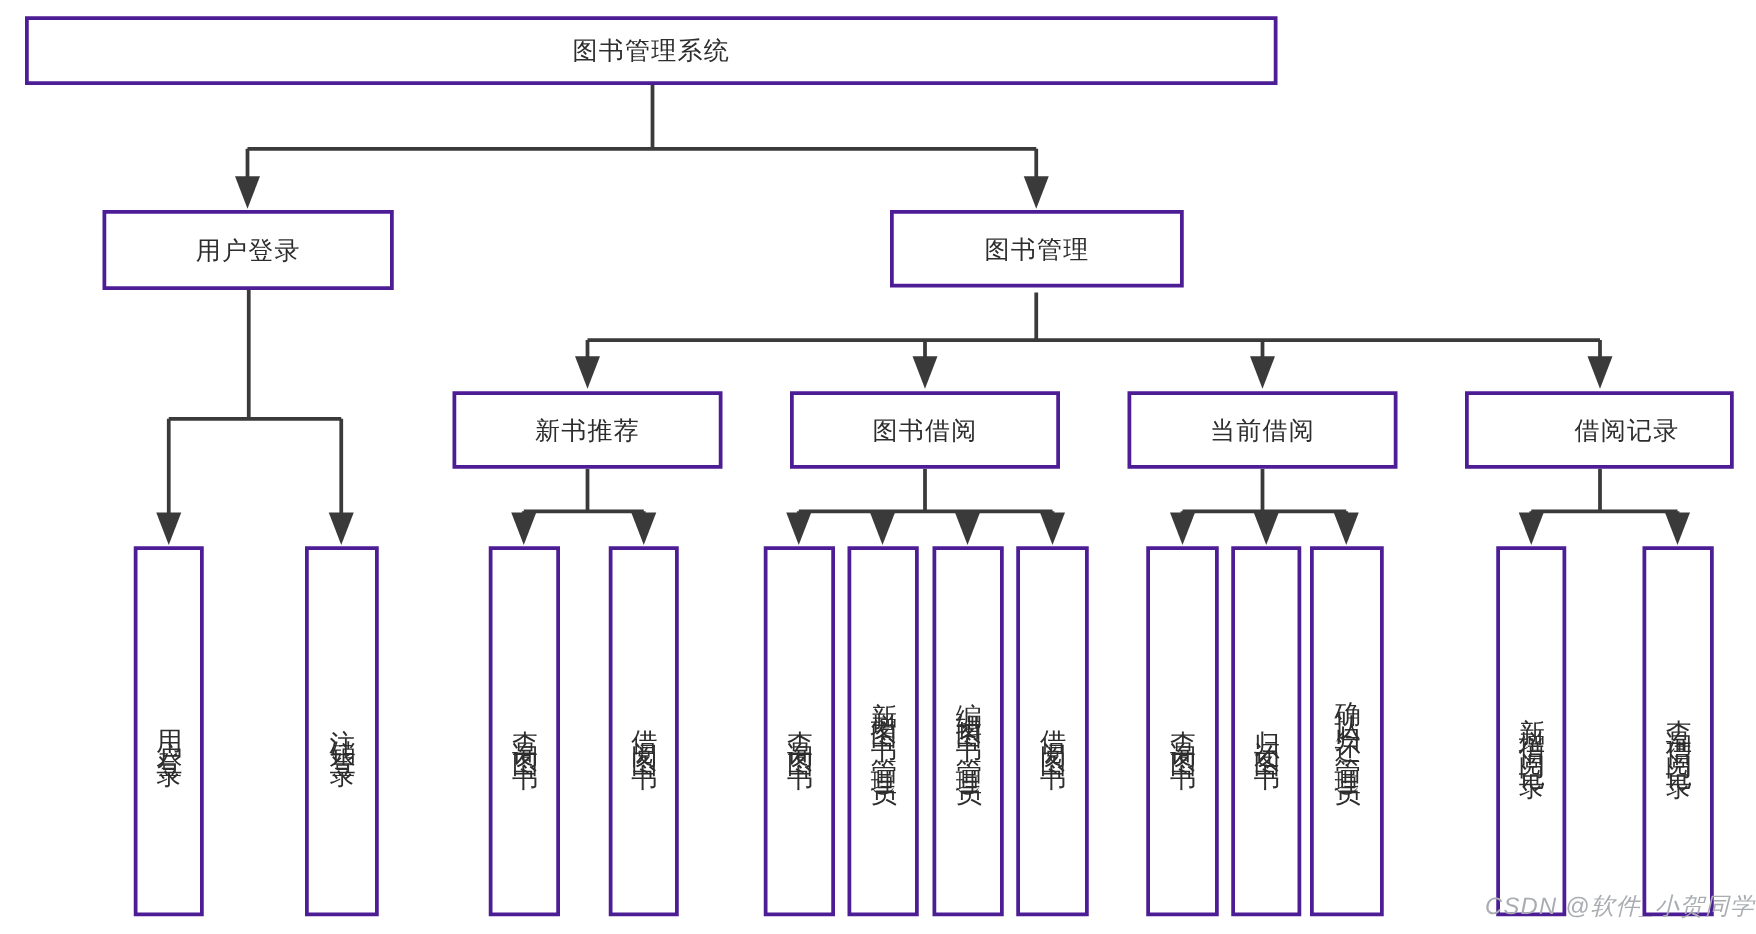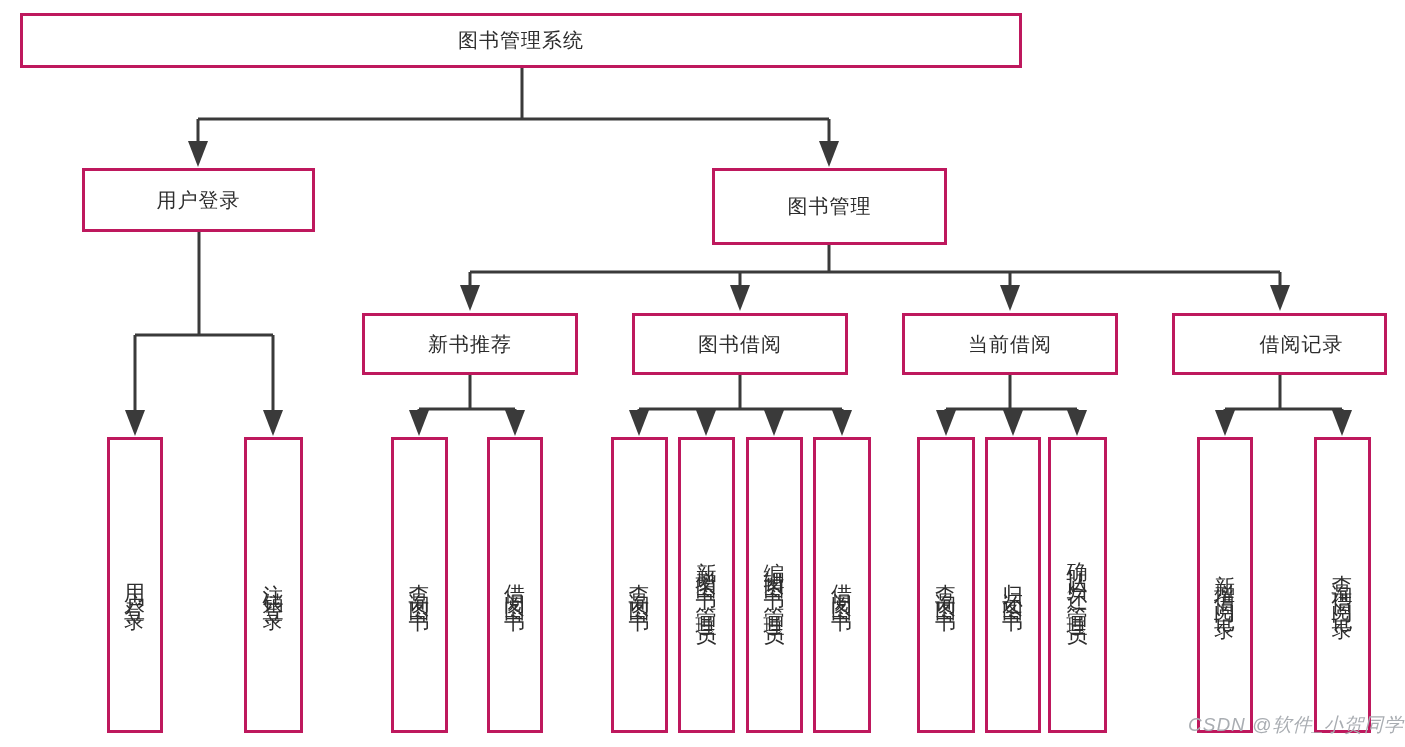--- a/index.html
+++ b/index.html
@@ -13,21 +13,21 @@
   }
   #connectors {
     position: absolute;
     left: 0; top: 0;
     width: 1405px; height: 747px;
     pointer-events: none;
   }
   .box {
     position: absolute;
     box-sizing: border-box;
-    border: 3px solid #be185d;
+    border: 3px solid #4c1d95;
     background: #ffffff;
     color: #2d2d2d;
     display: flex;
     align-items: center;
     justify-content: center;
     text-align: center;
   }
   .h-box { font-size: 20px; letter-spacing: 1px; }
   .root-box { font-size: 20px; letter-spacing: 1px; }
   .v-box {
@@ -86,21 +86,21 @@
     </g>
   </svg>
 
   <div class="box root-box" style="left:20px; top:13px; width:1002px; height:55px;">
     <span>图书管理系统</span>
   </div>
 
   <div class="box h-box" style="left:82px; top:168px; width:233px; height:64px;">
     <span>用户登录</span>
   </div>
-  <div class="box h-box" style="left:712px; top:168px; width:235px; height:77px;">
+  <div class="box h-box" style="left:712px; top:168px; width:235px; height:62px;">
     <span>图书管理</span>
   </div>
 
   <div class="box h-box" style="left:632px; top:313px; width:216px; height:62px;">
     <span>图书借阅</span>
   </div>
   <div class="box h-box" style="left:362px; top:313px; width:216px; height:62px;">
     <span>新书推荐</span>
   </div>
   <div class="box h-box" style="left:902px; top:313px; width:216px; height:62px;">

